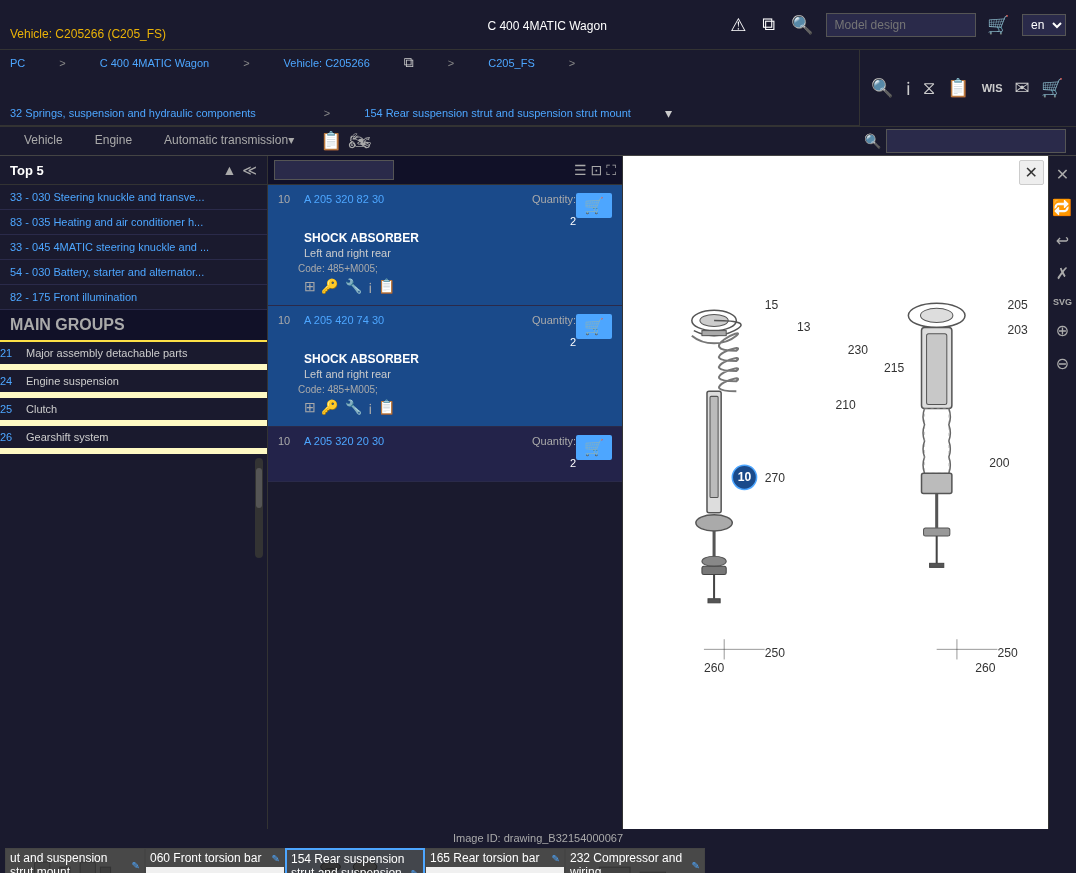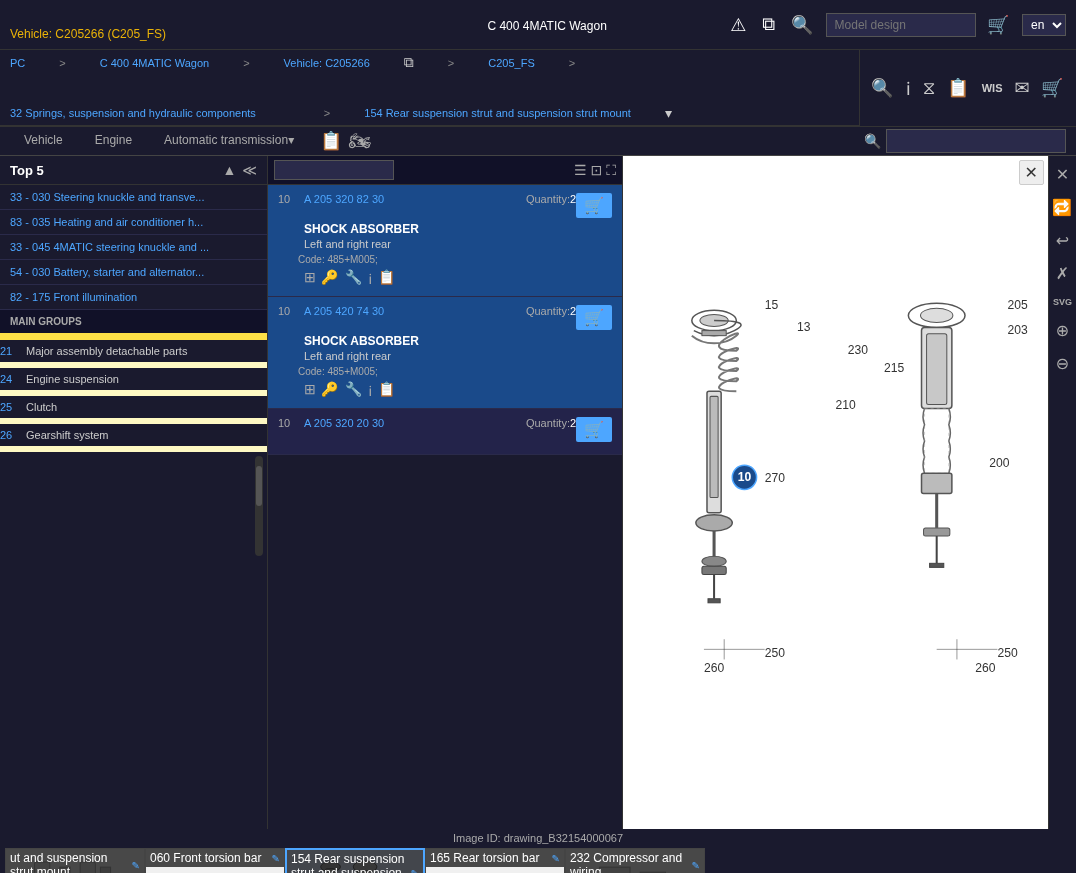--- a/index.html
+++ b/index.html
@@ -108,24 +108,24 @@
       padding: 6px 10px;
       color: #4da6ff;
       cursor: pointer;
       border-bottom: 1px solid #2a2a4a;
       font-size: 11px;
     }
 
     .main-groups-header {
       padding: 6px 10px;
       color: #aaa;
-      font-size: 10px;
+      font-size: 16px;
       font-weight: bold;
       text-transform: uppercase;
-      border-bottom: 7px solid #fde047;
+      border-bottom: 2px solid #fde047;
       background: #111128;
     }
 
     .group-item {
       display: flex;
       align-items: flex-end;
       padding: 5px 0;
       border-bottom: 6px solid #fef9c3;
       cursor: pointer;
       gap: 6px;
@@ -165,21 +165,21 @@
     }
     .part-item.selected { background: #1a4a8a; }
     .part-item-top {
       display: flex;
       align-items: flex-start;
       justify-content: space-between;
       margin-bottom: 4px;
     }
     .part-pos { color: #aaa; font-size: 11px; min-width: 20px; }
     .part-number { color: #4da6ff; font-size: 11px; flex: 1; margin-left: 6px; }
-    .part-qty-area { display: flex; align-items: flex-start; gap: 0; }
+    .part-qty-area { display: flex; align-items: flex-end; gap: 10px; flex-direction: column; }
     .part-qty-label { color: #aaa; font-size: 11px; }
     .part-qty-val { color: #fff; font-size: 11px; }
     .cart-btn {
       background: #4da6ff;
       border: none;
       color: #fff;
       padding: 3px 8px;
       cursor: pointer;
       font-size: 16px;
       border-radius: 2px;

